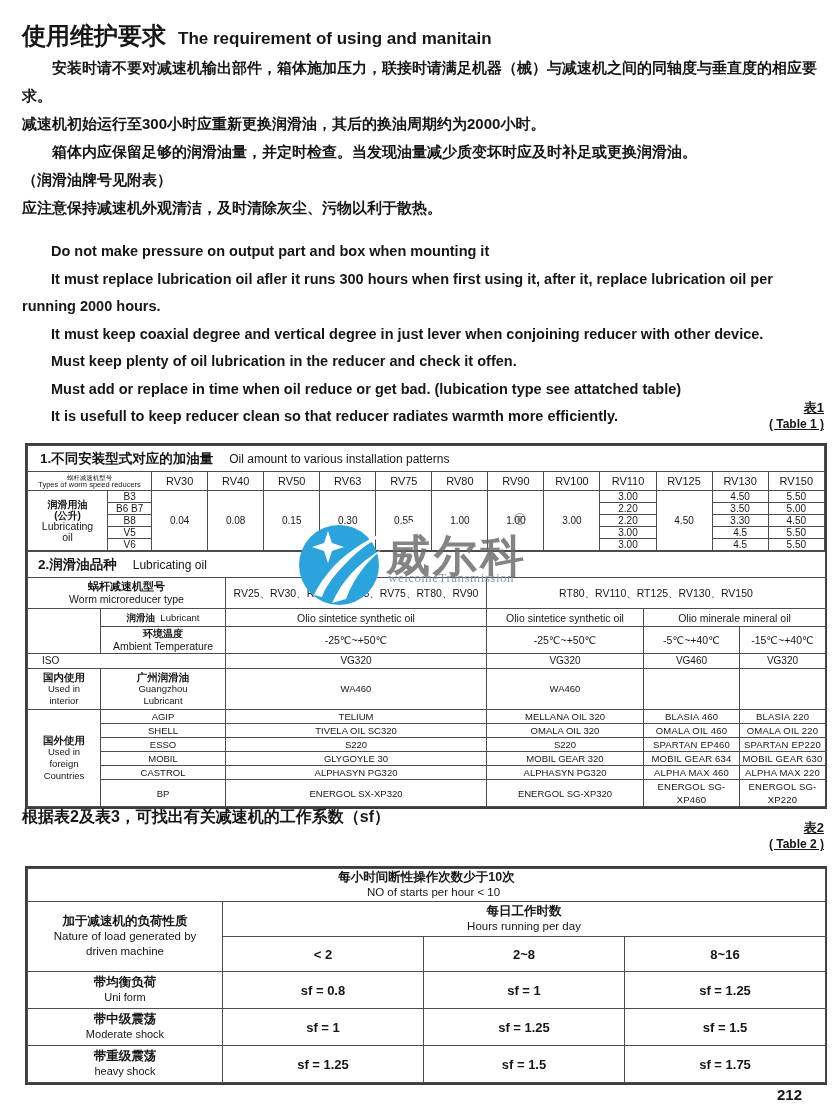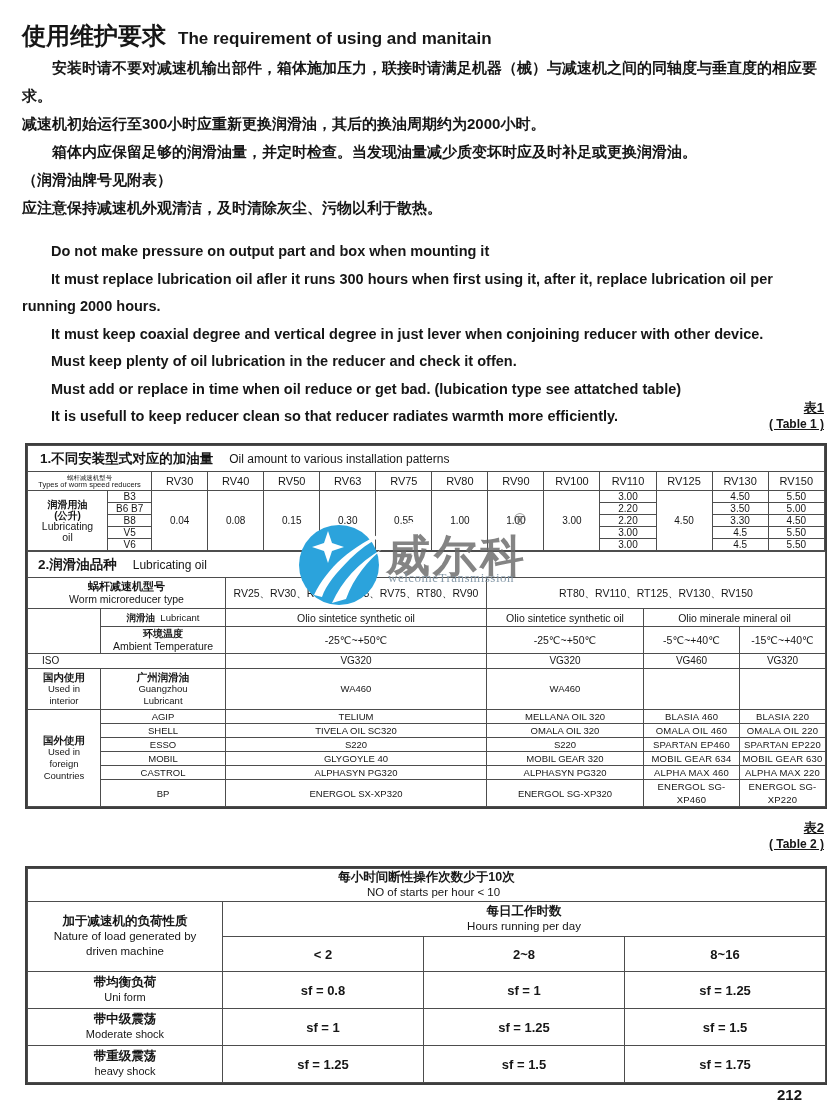--- a/index.html
+++ b/index.html
@@ -289,21 +289,21 @@
       </tr>
       <tr class="r-brand">
         <td class="brandname">ESSO</td>
         <td>S220</td>
         <td>S220</td>
         <td class="tinycell">SPARTAN EP460</td>
         <td class="tinycell">SPARTAN EP220</td>
       </tr>
       <tr class="r-brand">
         <td class="brandname">MOBIL</td>
-        <td>GLYGOYLE 40</td>
+        <td>GLYGOYLE 30</td>
         <td>MOBIL GEAR 320</td>
         <td class="tinycell">MOBIL GEAR 634</td>
         <td class="tinycell">MOBIL GEAR 630</td>
       </tr>
       <tr class="r-brand">
         <td class="brandname">CASTROL</td>
         <td>ALPHASYN PG320</td>
         <td>ALPHASYN PG320</td>
         <td class="tinycell">ALPHA MAX 460</td>
         <td class="tinycell">ALPHA MAX 220</td>
@@ -325,20 +325,21 @@
       <path d="M16 76 C 30 48, 52 28, 92 10 C 118 0, 126 2, 126 2 C 96 8, 70 22, 52 40 C 38 54, 28 66, 24 78 Z" fill="#ffffff"></path>
       <path d="M34 84 C 44 62, 60 44, 84 30 C 70 42, 56 58, 48 80 Z" fill="#ffffff"></path>
       <path d="M30 12 L34 24 L46 28 L34 32 L30 44 L26 32 L14 28 L26 24 Z" fill="#ffffff"></path>
     </svg>
     <span class="wm-zh">威尔科</span>
     <span class="wm-reg">®</span>
     <span class="wm-en">welcomeTransmission</span>
   </div>
 
   <div class="heading2">
+    <span class="zh">根据表2及表3，可找出有关减速机的工作系数（sf）</span>
   </div>
 
   <div class="tag" id="tag2">
     <span class="zh">表2</span>
     <span class="en">( Table 2 )</span>
   </div>
 
   <div class="tablewrap" id="t2wrap">
     <table>
       <colgroup>

